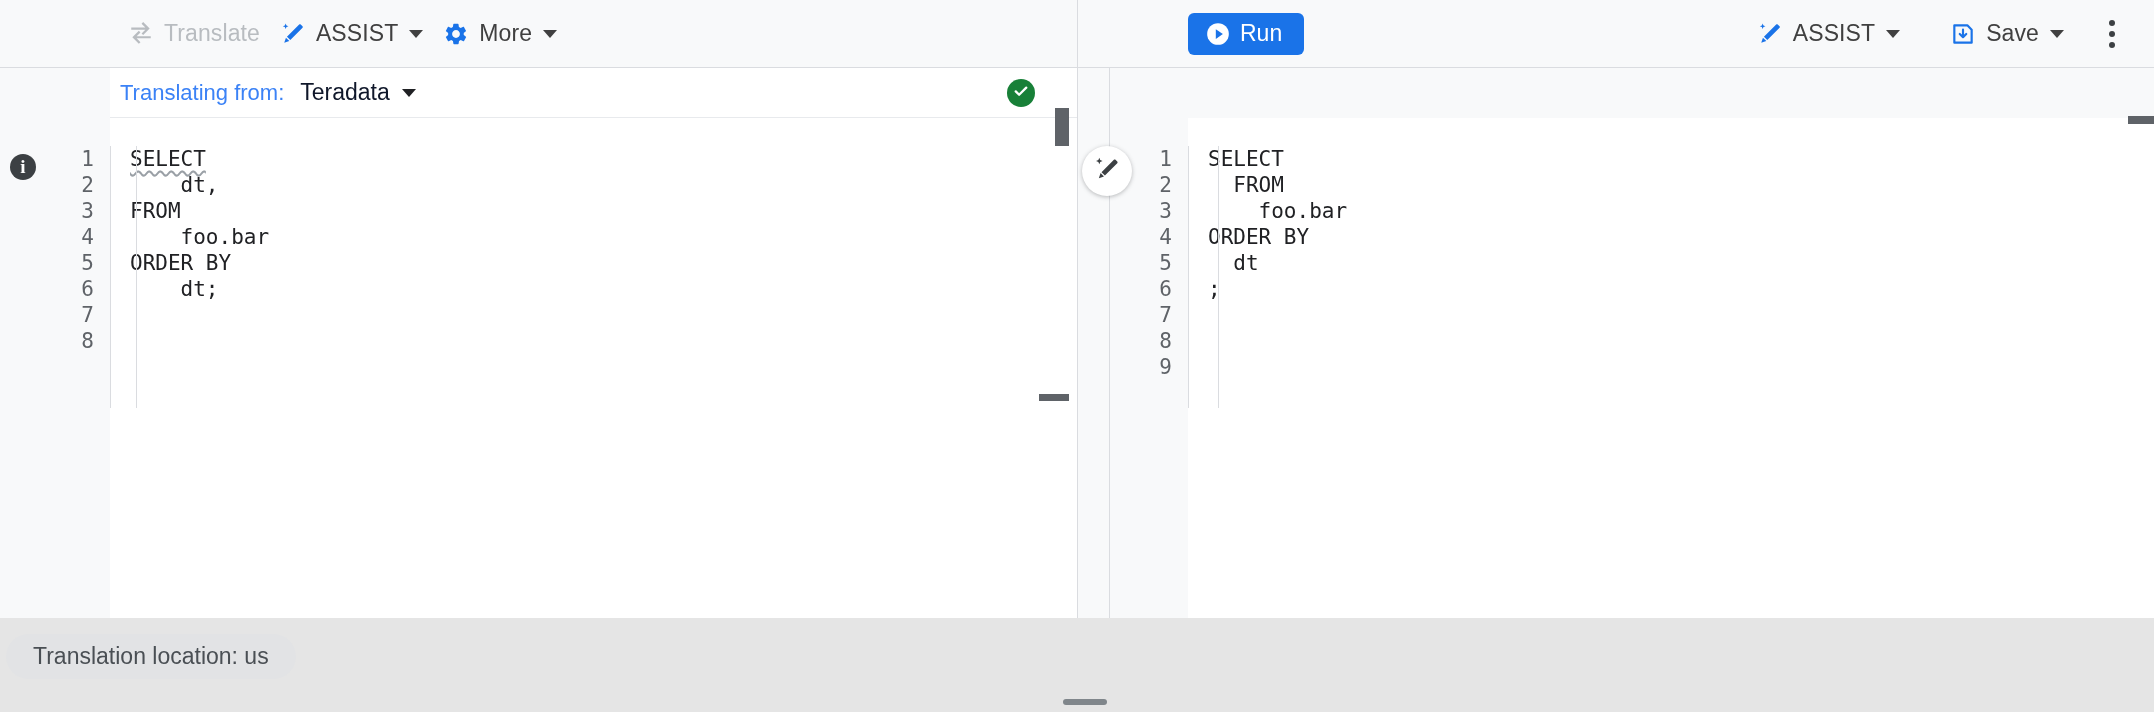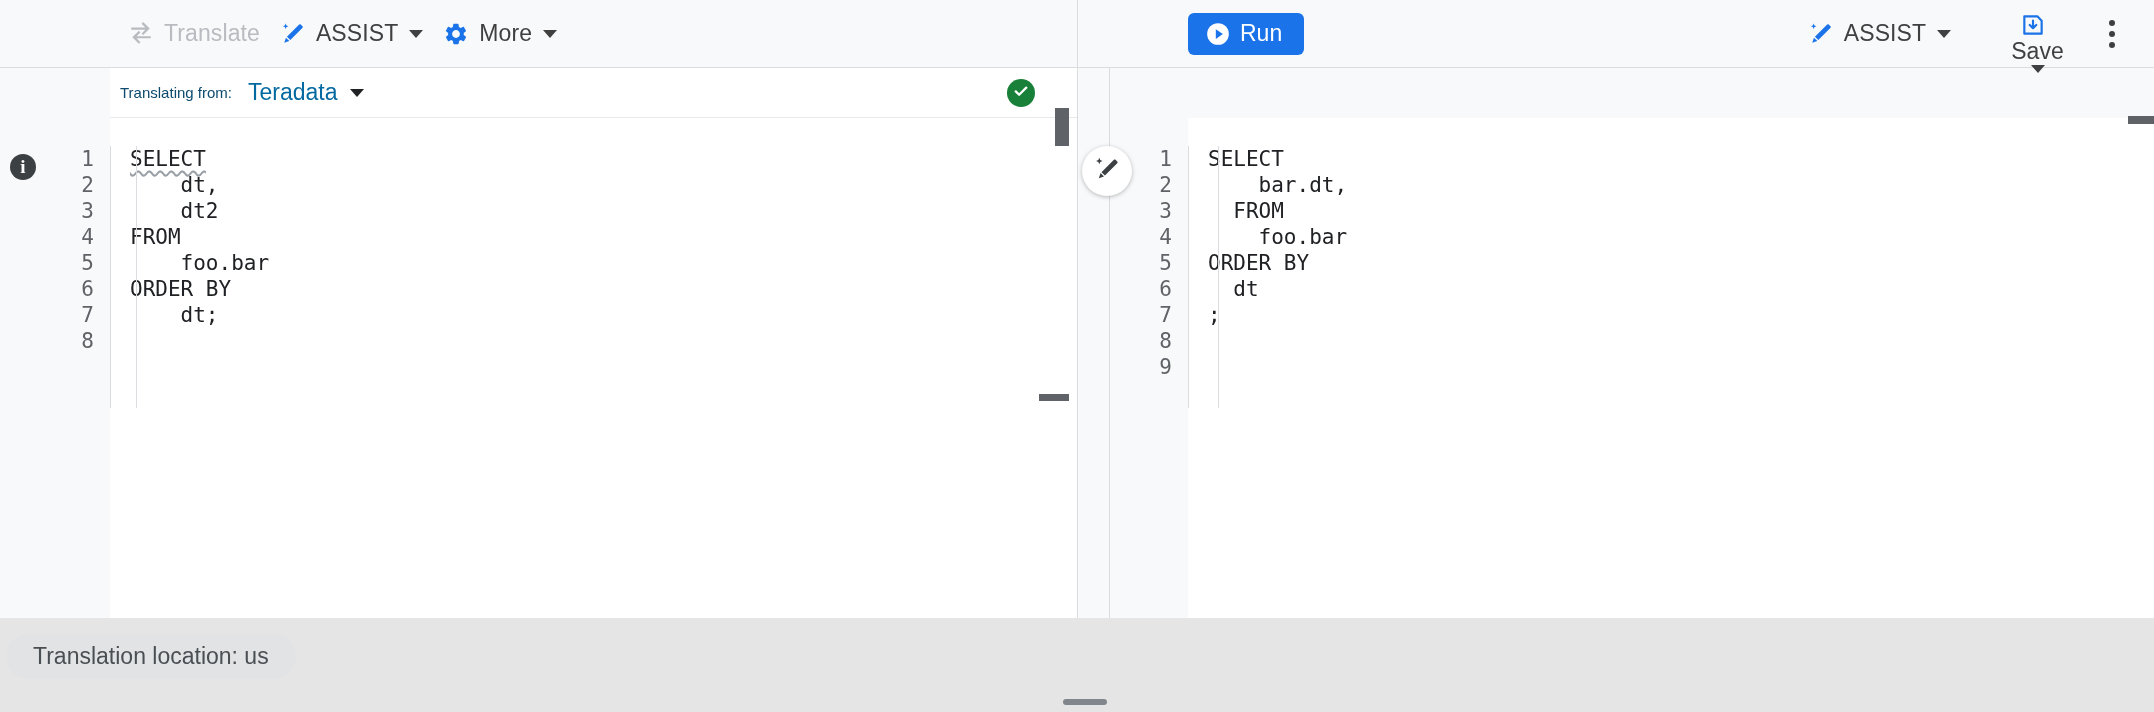--- a/index.html
+++ b/index.html
@@ -88,24 +88,24 @@
   }
   .lr-right {
     width: 1076px; height: 50px; display: flex; align-items: center;
   }
   .lr-right .gutter { width: 110px; height: 50px; background: #f8f9fa; }
   .lr-right .body {
     flex: 1 1 auto; height: 50px; background: #fff;
     display: flex; align-items: center; padding-left: 8px;
     border-bottom: 1px solid #e8eaed;
   }
-  .lbl-text { font-size: 15px; color: #0c4a6e; }
+  .lbl-text { font-size: 22px; color: #3b82f6; }
   .dialect-sel {
     display: inline-flex; align-items: center; cursor: pointer;
-    margin-left: 16px; font-size: 23px; color: #0369a1;
+    margin-left: 16px; font-size: 23px; color: #0f172a;
   }
   .dialect-sel .caret { color: #202124; margin-left: 12px; }
   .status-check {
     position: absolute; right: 42px; top: 50%; transform: translateY(-50%);
     width: 28px; height: 28px; border-radius: 50%;
     background: #188038; display: flex; align-items: center; justify-content: center;
   }
 
   
   .editors {
@@ -252,21 +252,21 @@
         <svg width="26" height="26" viewBox="0 0 24 24" fill="#1a73e8">
           <path d="M5.2 2.2l.75 1.85L7.8 4.8 5.95 5.55 5.2 7.4 4.45 5.55 2.6 4.8l1.85-.75z"></path>
           <path d="M19.1 3.2l1.7 1.7c.4.4.4 1 0 1.4L9.5 17.6l-3.1-3.1L17.7 3.2c.4-.4 1-.4 1.4 0z"></path>
           <path d="M8.6 18.5l-3.1-3.1-1.6 4.7z"></path>
         </svg>
       </span>
       <span class="lbl">ASSIST</span>
       <span class="caret"></span>
     </div>
 
-    <div class="tb-btn" style="margin-left:30px;flex-direction:column;">
+    <div class="tb-btn" style="margin-left:30px;">
       <span class="ico">
         <svg width="26" height="26" viewBox="0 0 24 24" fill="none" stroke="#1a73e8" stroke-width="2">
           <path d="M4 4h12l4 4v12H4z" stroke-linejoin="round"></path>
           <path d="M12 8v7m0 0l-3-3m3 3l3-3" stroke-linecap="round" stroke-linejoin="round"></path>
         </svg>
       </span>
       <span class="lbl">Save</span>
       <span class="caret"></span>
     </div>
 
@@ -314,21 +314,20 @@
       <div>7</div>
       <div>8</div>
     </div>
     <div class="code">
       <div class="ind-guide" style="left:0px;  top:28px; height:182px;"></div>
       <div class="ind-guide" style="left:26px; top:28px; height:182px;"></div>
       <div class="ind-guide" style="left:0px;  top:210px; height:80px;"></div>
       <div class="ind-guide" style="left:26px; top:210px; height:80px;"></div>
       <div class="row kw-dark squig">SELECT</div>
       <div class="row">    dt,</div>
-      <div class="row">    dt2</div>
       <div class="row kw-dark">FROM</div>
       <div class="row">    foo.bar</div>
       <div class="row kw-dark">ORDER BY</div>
       <div class="row">    dt;</div>
       <div class="row">&nbsp;</div>
     </div>
     <div class="vthumb" style="right:8px; top:-10px; width:14px; height:38px;"></div>
     <div class="hthumb" style="right:8px; top:276px; width:30px;"></div>
   </div>
 
@@ -344,21 +343,20 @@
       <div>7</div>
       <div>8</div>
       <div>9</div>
     </div>
     <div class="code">
       <div class="ind-guide" style="left:0px;  top:28px; height:182px;"></div>
       <div class="ind-guide" style="left:30px; top:28px; height:182px;"></div>
       <div class="ind-guide" style="left:0px;  top:210px; height:80px;"></div>
       <div class="ind-guide" style="left:30px; top:210px; height:80px;"></div>
       <div class="row kw-light">SELECT</div>
-      <div class="row">    bar.dt,</div>
       <div class="row kw-light">  FROM</div>
       <div class="row">    foo.bar</div>
       <div class="row kw-light">ORDER BY</div>
       <div class="row">  dt</div>
       <div class="row">;</div>
       <div class="row">&nbsp;</div>
     </div>
     <div class="vthumb" style="right:0px; top:-2px; width:26px; height:8px;"></div>
   </div>
 </div>

